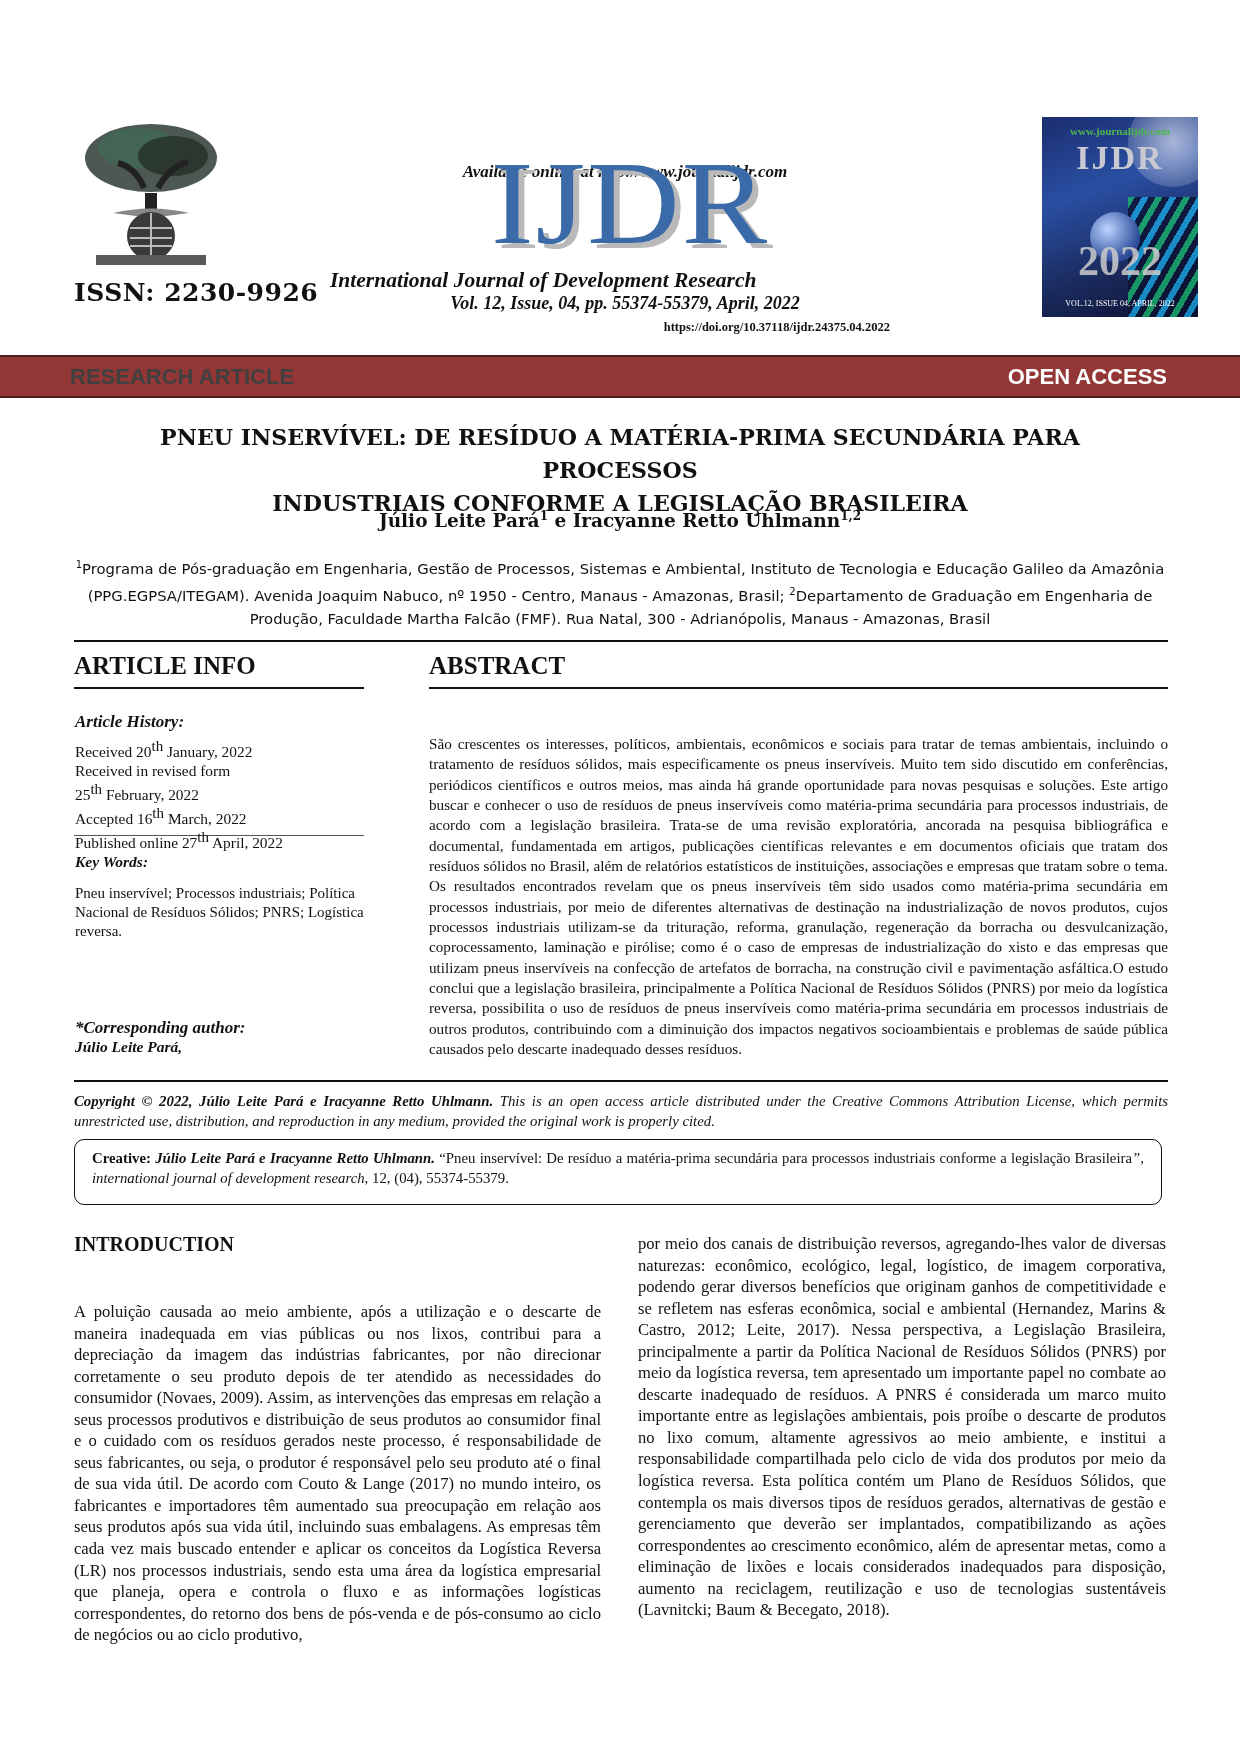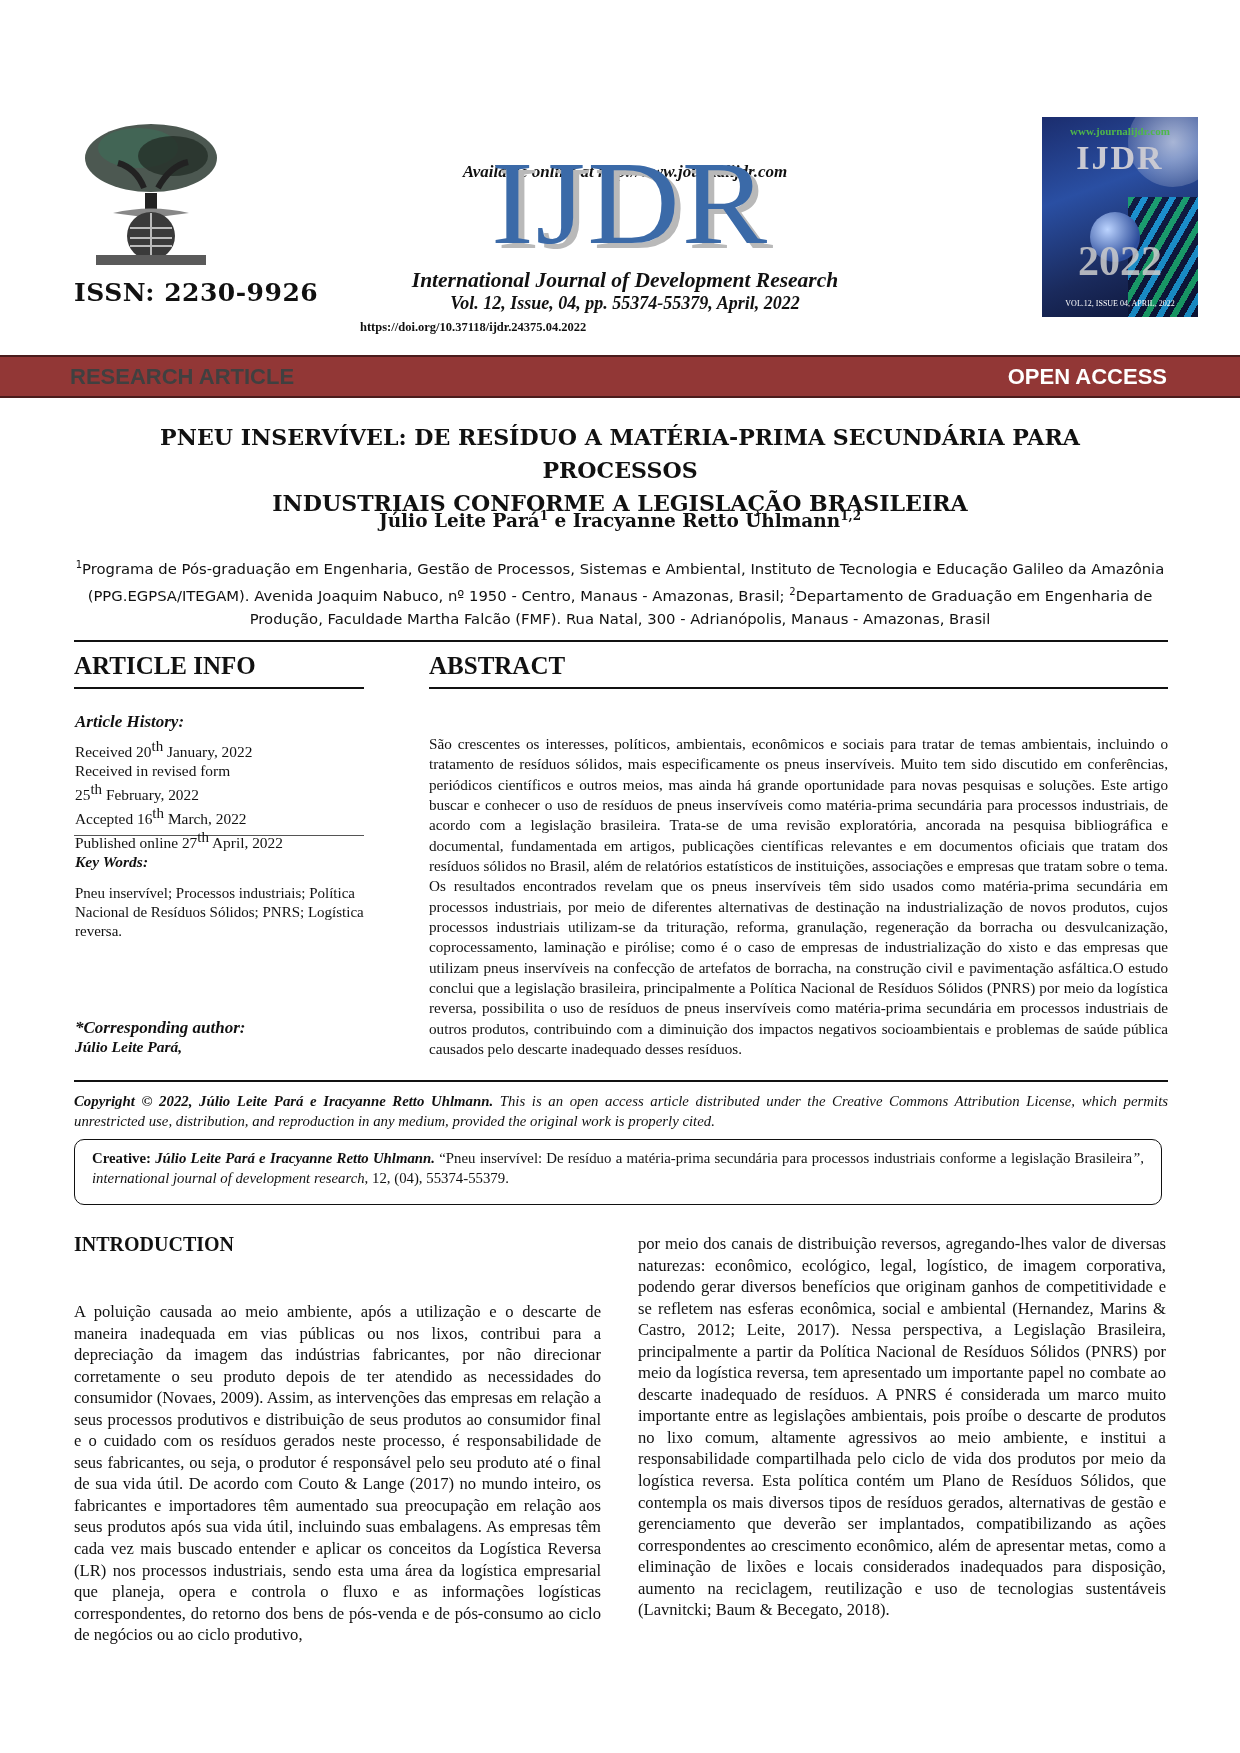--- a/index.html
+++ b/index.html
@@ -6,23 +6,23 @@
   html, body { width: 1240px; height: 1753px; background: #ffffff; overflow: hidden; }
   body { position: relative; font-family: "Liberation Serif", serif; color: #111; }
 
   .abs { position: absolute; }
 
   
   .logo-tree { left: 78px; top: 118px; width: 146px; height: 150px; }
   .issn { left: 74px; top: 278px; font-family: "DejaVu Serif", serif; font-weight: bold; font-size: 25px; letter-spacing: 0.5px; }
   .avail { left: 360px; top: 122px; width: 530px; text-align: center; font-style: italic; font-weight: bold; font-size: 17px; margin-top: 40px; }
   .ijdr { left: 400px; top: 152px; width: 460px; text-align: center; font-family: "Liberation Serif", serif; font-size: 128px; line-height: 112px; color: #3b6aa8; letter-spacing: 2px; text-shadow: 6px 5px 0 #b9b9b9; transform: scaleY(0.92); transform-origin: top center; }
-  .jname { left: 330px; top: 268px; width: 590px; text-align: center; font-style: italic; font-weight: bold; font-size: 21.5px; }
+  .jname { left: 330px; top: 268px; width: 590px; text-align: left; font-style: italic; font-weight: bold; font-size: 21.5px; }
   .jvol { left: 360px; top: 293px; width: 530px; text-align: center; font-style: italic; font-weight: bold; font-size: 18px; }
-  .doi { left: 360px; top: 320px; width: 530px; text-align: left; font-weight: bold; font-size: 12.5px; }
+  .doi { left: 360px; top: 320px; width: 530px; text-align: right; font-weight: bold; font-size: 12.5px; }
   .cover { left: 1018px; top: 117px; width: 156px; height: 200px; background: linear-gradient(160deg, #1b2d6e 0%, #2a4fa3 35%, #1a2a5c 70%, #0b1232 100%); overflow: hidden; margin-left: 24px; }
   .cover .c-url { position: absolute; top: 8px; left: 0; width: 100%; text-align: center; color: #4fb84a; font-size: 11px; font-weight: bold; }
   .cover .c-ijdr { position: absolute; top: 22px; left: 0; width: 100%; text-align: center; color: #c9c9d2; font-size: 34px; font-weight: bold; letter-spacing: 2px; }
   .cover .c-year { position: absolute; top: 120px; left: 0; width: 100%; text-align: center; color: #ccc; font-size: 42px; font-weight: bold; opacity: 0.85; }
   .cover .c-vol { position: absolute; top: 182px; left: 0; width: 100%; text-align: center; color: #fff; font-size: 8px; }
   .cover .c-glow { position: absolute; top: -20px; right: -20px; width: 90px; height: 90px; border-radius: 50%; background: radial-gradient(circle, rgba(255,255,255,0.6), rgba(120,150,255,0)); }
   .cover .c-planet { position: absolute; top: 95px; left: 48px; width: 50px; height: 50px; border-radius: 50%; background: radial-gradient(circle at 35% 35%, #bcd4ff, #2c4c9a 70%); }
   .cover .c-stripes { position: absolute; top: 80px; right: 0; width: 70px; height: 120px; background: repeating-linear-gradient(120deg, #19b36b 0 6px, #0b1232 6px 12px, #1aa3e0 12px 18px, #0b1232 18px 24px); opacity: 0.8; }
 
   

